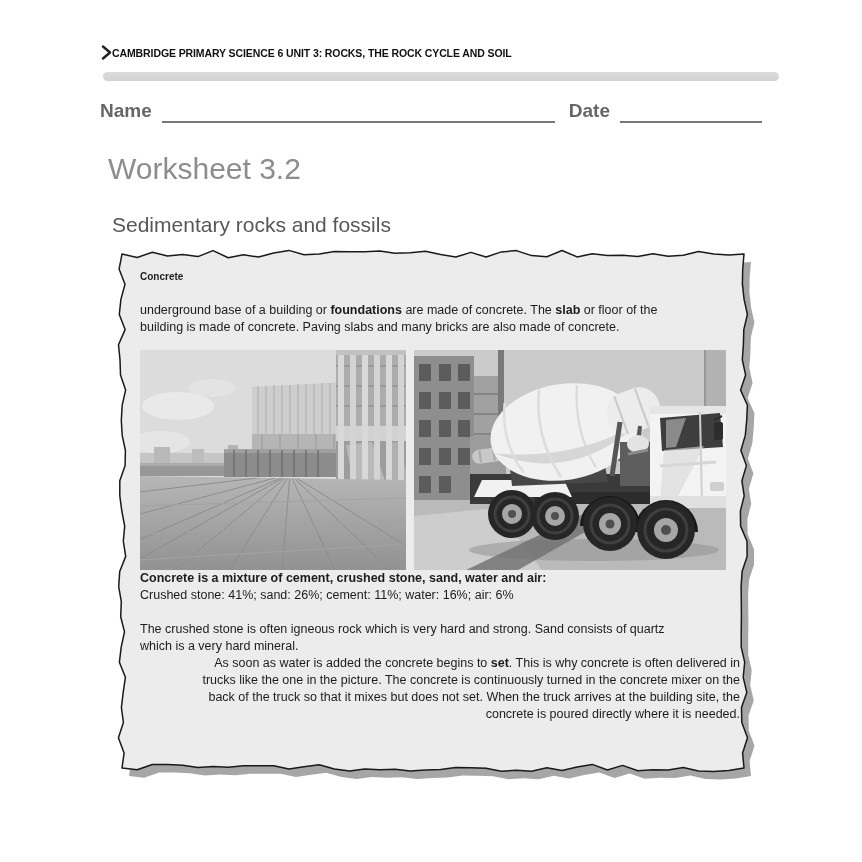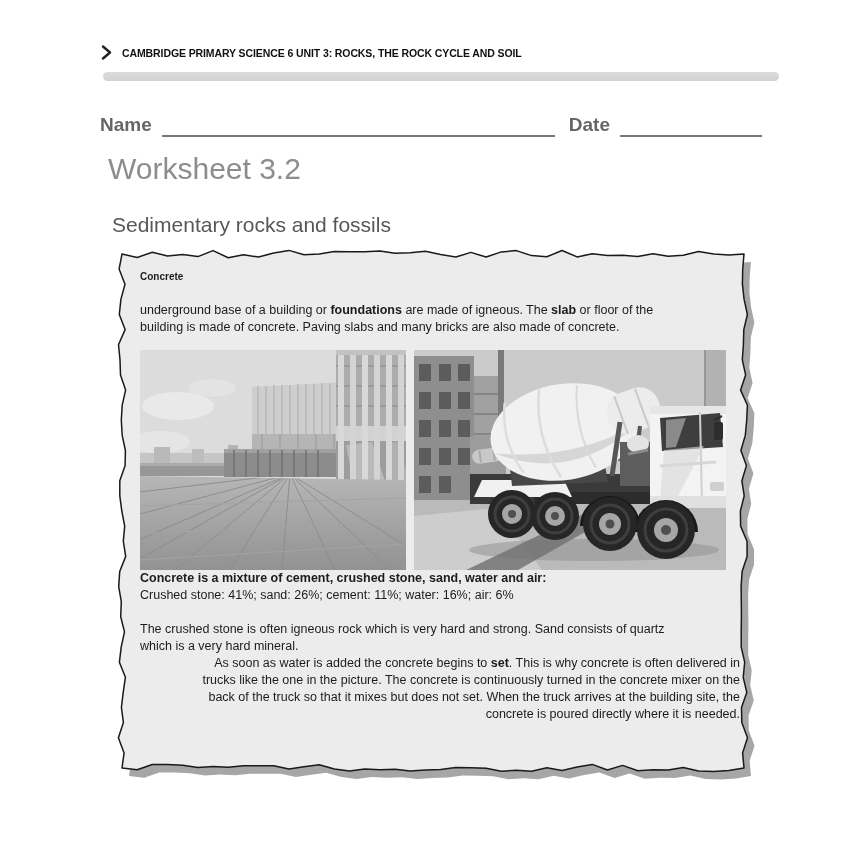--- a/index.html
+++ b/index.html
@@ -3,28 +3,28 @@
 <meta charset="utf-8">
 <style>
   html,body{margin:0;padding:0;}
   body{
     width:862px;height:862px;position:relative;background:#ffffff;
     font-family:"Liberation Sans",sans-serif;overflow:hidden;
   }
   .page{position:absolute;inset:0;background:#ffffff;}
 
   
-  .header{position:absolute;left:101px;top:45px;display:flex;align-items:center;gap:10px;}
+  .header{position:absolute;left:101px;top:45px;display:flex;align-items:center;gap:0;}
   .chev{display:flex;align-items:center;}
   .header-text{font-size:10.5px;font-weight:600;letter-spacing:-0.1px;color:#101010;white-space:nowrap;}
   .divider{position:absolute;left:103px;top:72px;width:676px;height:9px;border-radius:5px;
     background:linear-gradient(#dcdcdc,#d2d2d2);}
 
   
-  .name-row{position:absolute;left:100px;top:113px;width:662px;display:flex;align-items:flex-end;
+  .name-row{position:absolute;left:100px;top:99px;width:662px;display:flex;align-items:flex-end;
     font-weight:bold;font-size:19px;color:#666;}
   .nd-label{line-height:24px;}
   .rule{border-bottom:2px solid #787878;height:22px;}
   .rule-name{flex:1;margin-left:10px;margin-right:14px;}
   .rule-date{width:142px;margin-left:10px;}
 
   
   .title{position:absolute;left:100px;top:144px;margin:8px;font-size:30px;font-weight:400;color:#8d8d8d;}
   .subtitle{position:absolute;left:100px;top:201px;margin:12px;font-size:21px;font-weight:400;color:#575757;}
 
@@ -69,21 +69,21 @@
   <h2 class="subtitle">Sedimentary rocks and fossils</h2>
 
   <div class="card">
     <svg class="paper-svg" viewBox="0 0 648 540">
       <path id="paper-shadow" transform="translate(7,8)" fill="#a6a6a6" d="M10.0 8.0L25.2 11.5L40.3 6.2L55.5 10.0L70.7 8.5L85.9 10.6L101.0 4.6L116.2 11.7L131.4 8.8L146.5 11.0L161.7 7.1L176.9 4.4L192.0 8.7L207.2 7.9L222.4 5.5L237.6 5.8L252.7 5.7L267.9 4.9L283.1 7.2L298.2 6.8L313.4 5.3L328.6 8.5L343.8 11.0L358.9 6.4L374.1 11.0L389.3 5.9L404.4 4.6L419.6 9.6L434.8 10.8L450.0 4.5L465.1 10.9L480.3 7.8L495.5 9.4L510.6 9.2L525.8 10.4L541.0 7.7L556.1 10.3L571.3 9.2L586.5 5.5L601.7 8.0L616.8 8.9L632.0 8.0L630.7 23.1L630.4 38.2L632.1 53.4L635.4 68.5L631.8 83.6L631.4 98.7L630.3 113.8L633.6 128.9L628.6 144.1L635.4 159.2L634.7 174.3L633.3 189.4L628.9 204.5L634.4 219.6L629.9 234.8L632.2 249.9L628.4 265.0L628.6 280.1L635.0 295.2L635.1 310.4L630.1 325.5L629.1 340.6L629.3 355.7L629.4 370.8L629.2 385.9L629.2 401.1L632.7 416.2L631.2 431.3L634.8 446.4L629.5 461.5L629.8 476.6L635.5 491.8L630.6 506.9L632.0 522.0L616.8 524.6L601.7 525.6L586.5 525.1L571.3 521.5L556.1 524.1L541.0 523.8L525.8 524.7L510.6 519.4L495.5 524.0L480.3 518.4L465.1 521.1L450.0 524.4L434.8 521.7L419.6 525.2L404.4 524.3L389.3 525.2L374.1 522.3L358.9 521.7L343.8 521.4L328.6 523.6L313.4 524.0L298.2 524.9L283.1 523.2L267.9 523.8L252.7 522.9L237.6 525.0L222.4 523.0L207.2 518.7L192.0 520.7L176.9 522.9L161.7 519.7L146.5 519.7L131.4 519.8L116.2 521.2L101.0 520.4L85.9 521.4L70.7 519.3L55.5 518.4L40.3 518.5L25.2 523.8L10.0 522.0L12.1 506.9L6.4 491.8L11.4 476.6L9.4 461.5L11.2 446.4L13.4 431.3L7.4 416.2L9.2 401.1L12.5 385.9L8.7 370.8L9.3 355.7L6.7 340.6L7.7 325.5L13.7 310.4L11.3 295.2L12.7 280.1L9.8 265.0L7.8 249.9L7.8 234.8L13.1 219.6L13.4 204.5L10.2 189.4L9.3 174.3L10.2 159.2L13.6 144.1L8.5 128.9L8.0 113.8L6.5 98.7L13.1 83.6L7.3 68.5L8.9 53.4L13.0 38.2L7.1 23.1L10.0 8.0Z"></path>
       <path id="paper" fill="#ececec" stroke="#1a1a1a" stroke-width="1.5" stroke-linejoin="round" d="M10.0 8.0L25.2 11.5L40.3 6.2L55.5 10.0L70.7 8.5L85.9 10.6L101.0 4.6L116.2 11.7L131.4 8.8L146.5 11.0L161.7 7.1L176.9 4.4L192.0 8.7L207.2 7.9L222.4 5.5L237.6 5.8L252.7 5.7L267.9 4.9L283.1 7.2L298.2 6.8L313.4 5.3L328.6 8.5L343.8 11.0L358.9 6.4L374.1 11.0L389.3 5.9L404.4 4.6L419.6 9.6L434.8 10.8L450.0 4.5L465.1 10.9L480.3 7.8L495.5 9.4L510.6 9.2L525.8 10.4L541.0 7.7L556.1 10.3L571.3 9.2L586.5 5.5L601.7 8.0L616.8 8.9L632.0 8.0L630.7 23.1L630.4 38.2L632.1 53.4L635.4 68.5L631.8 83.6L631.4 98.7L630.3 113.8L633.6 128.9L628.6 144.1L635.4 159.2L634.7 174.3L633.3 189.4L628.9 204.5L634.4 219.6L629.9 234.8L632.2 249.9L628.4 265.0L628.6 280.1L635.0 295.2L635.1 310.4L630.1 325.5L629.1 340.6L629.3 355.7L629.4 370.8L629.2 385.9L629.2 401.1L632.7 416.2L631.2 431.3L634.8 446.4L629.5 461.5L629.8 476.6L635.5 491.8L630.6 506.9L632.0 522.0L616.8 524.6L601.7 525.6L586.5 525.1L571.3 521.5L556.1 524.1L541.0 523.8L525.8 524.7L510.6 519.4L495.5 524.0L480.3 518.4L465.1 521.1L450.0 524.4L434.8 521.7L419.6 525.2L404.4 524.3L389.3 525.2L374.1 522.3L358.9 521.7L343.8 521.4L328.6 523.6L313.4 524.0L298.2 524.9L283.1 523.2L267.9 523.8L252.7 522.9L237.6 525.0L222.4 523.0L207.2 518.7L192.0 520.7L176.9 522.9L161.7 519.7L146.5 519.7L131.4 519.8L116.2 521.2L101.0 520.4L85.9 521.4L70.7 519.3L55.5 518.4L40.3 518.5L25.2 523.8L10.0 522.0L12.1 506.9L6.4 491.8L11.4 476.6L9.4 461.5L11.2 446.4L13.4 431.3L7.4 416.2L9.2 401.1L12.5 385.9L8.7 370.8L9.3 355.7L6.7 340.6L7.7 325.5L13.7 310.4L11.3 295.2L12.7 280.1L9.8 265.0L7.8 249.9L7.8 234.8L13.1 219.6L13.4 204.5L10.2 189.4L9.3 174.3L10.2 159.2L13.6 144.1L8.5 128.9L8.0 113.8L6.5 98.7L13.1 83.6L7.3 68.5L8.9 53.4L13.0 38.2L7.1 23.1L10.0 8.0Z"></path>
     </svg>
 
     <div class="card-content">
       <h3 class="card-heading">Concrete</h3>
-      <p class="p1"><br><span>underground base of a building or </span><b>foundations</b><span> are made of igneous. The </span><b>slab</b><span> or floor of the</span><br><span>building is made of concrete. Paving slabs and many bricks are also made of concrete.</span></p>
+      <p class="p1"><br><span>underground base of a building or </span><b>foundations</b><span> are made of concrete. The </span><b>slab</b><span> or floor of the</span><br><span>building is made of concrete. Paving slabs and many bricks are also made of concrete.</span></p>
 
       <div class="photos">
 
         <svg class="photo-left" viewBox="0 0 266 220">
           <g>
             <rect width="266" height="138" fill="#dcdcdc"></rect>
             <ellipse cx="38" cy="56" rx="36" ry="14" fill="#e9e9e9"></ellipse>
             <ellipse cx="20" cy="92" rx="30" ry="11" fill="#e5e5e5"></ellipse>
             <ellipse cx="72" cy="38" rx="24" ry="9" fill="#e3e3e3"></ellipse>
           </g>

